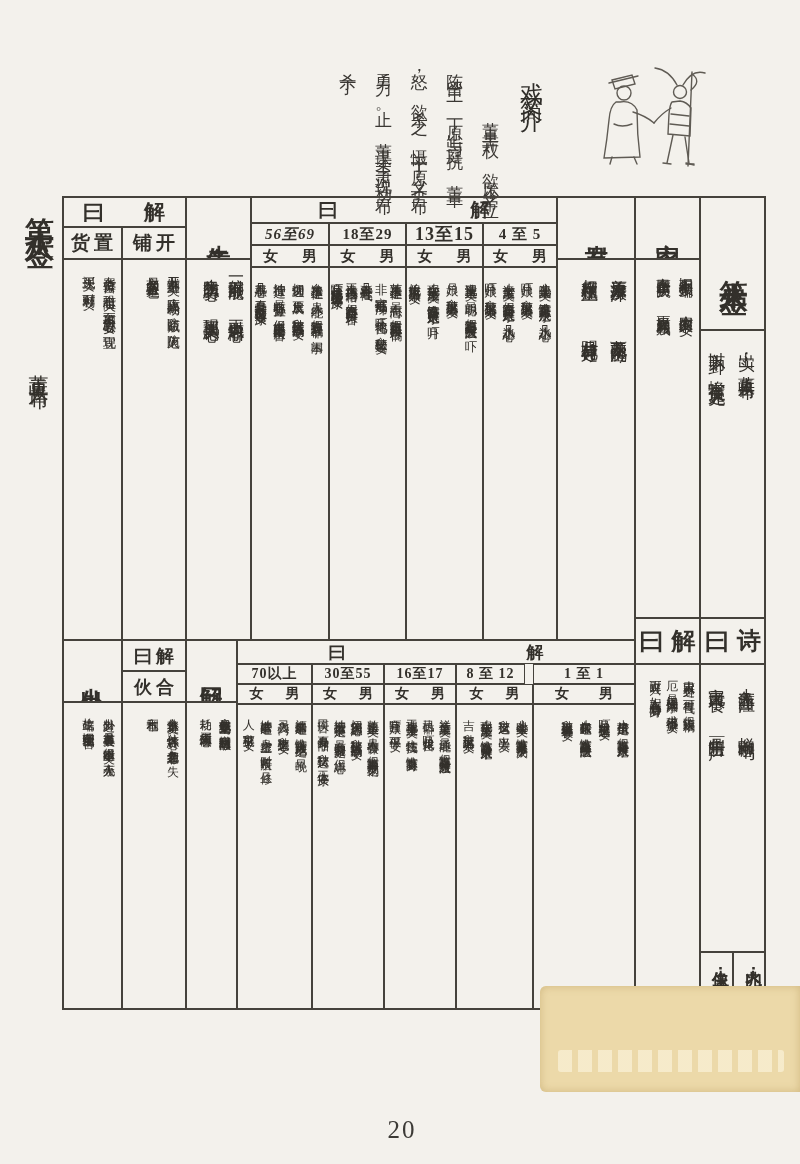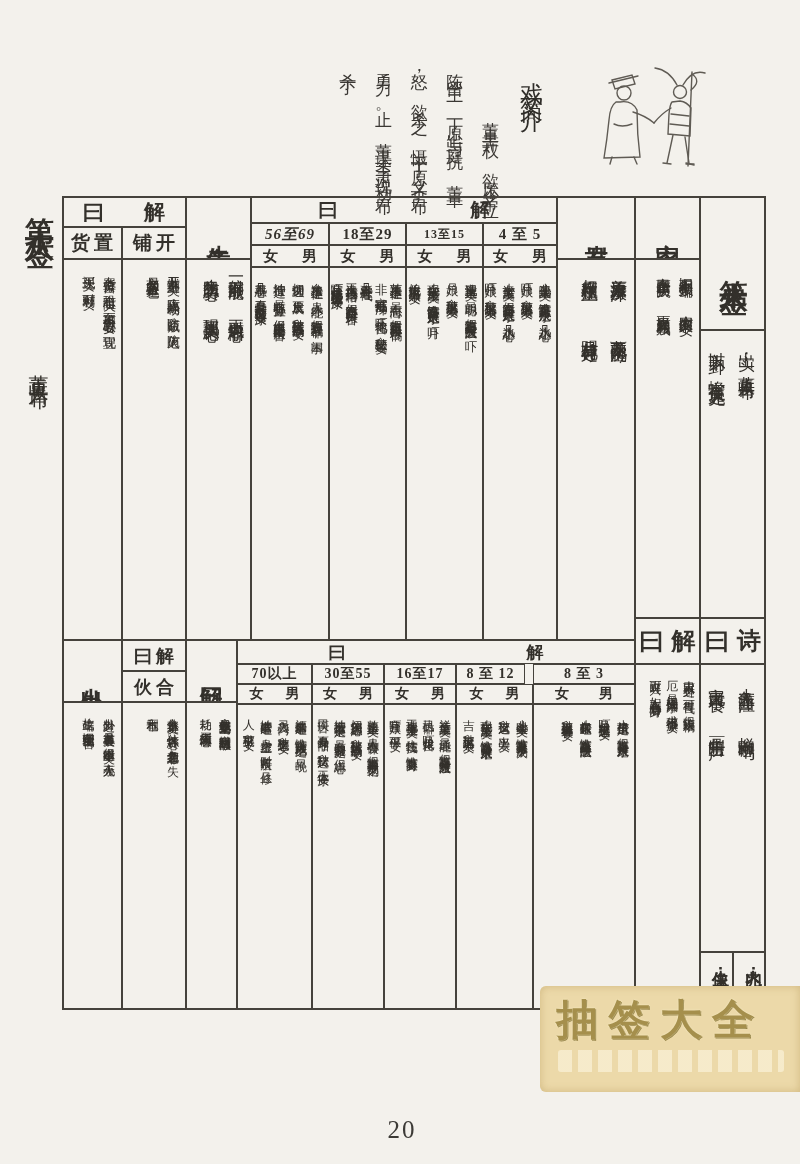--- a/index.html
+++ b/index.html
@@ -109,21 +109,21 @@
 财丁兴旺　妇人有喜小心防冲身</div>
     <div class="cell k-v ctr b" style="left: 557px; top: 196px; width: 78px; height: 63px; font-size: 24px; letter-spacing: 3px;">岁君</div>
     <div class="cell k-v" style="left: 557px; top: 259px; width: 78px; height: 381px; font-size: 17px; line-height: 1.7;">养汝原来岁月深　　　龙面不见空沉吟
 相应只在秋江上　　　明月荷花何处寻</div>
     <div class="cell k-spread" style="left: 251px; top: 196px; width: 306px; height: 27px; font-size: 19px;">
       <span>曰</span>
       <span>解</span>
     </div>
     <div class="cell k-hl" style="left: 251px; top: 223px; width: 78px; height: 22px; font-size: 15px; font-style: italic;">56至69</div>
     <div class="cell k-hl" style="left: 329px; top: 223px; width: 77px; height: 22px; font-size: 15px;">18至29</div>
-    <div class="cell k-hl" style="left: 406px; top: 223px; width: 77px; height: 22px; font-size: 12px;">13至15</div>
+    <div class="cell k-hl" style="left: 406px; top: 223px; width: 77px; height: 22px; font-size: 18px;">13至15</div>
     <div class="cell k-hl" style="left: 483px; top: 223px; width: 74px; height: 22px; font-size: 15px;">4 至 5</div>
     <div class="cell k-h" style="left: 251px; top: 245px; width: 78px; height: 22px; font-size: 15px; gap: 24px;">
       <span>女</span>
       <span>男</span>
     </div>
     <div class="cell k-h" style="left: 329px; top: 245px; width: 77px; height: 22px; font-size: 15px; gap: 24px;">
       <span>女</span>
       <span>男</span>
     </div>
     <div class="cell k-h" style="left: 406px; top: 245px; width: 77px; height: 22px; font-size: 15px; gap: 24px;">
@@ -187,21 +187,21 @@
     <div class="cell k-v" style="left: 186px; top: 702px; width: 51px; height: 308px; font-size: 12px; line-height: 1.6; letter-spacing: 0.5px;">生意交易似空笼罩鸟　一嫌财利阻隔虚散
 耗劫　买卖须用心谨慎</div>
     <div class="cell k-spread" style="left: 237px; top: 640px; width: 398px; height: 24px; font-size: 17px;">
       <span>曰</span>
       <span>解</span>
     </div>
     <div class="cell k-hl" style="left: 237px; top: 664px; width: 75px; height: 20px; font-size: 14px;">70以上</div>
     <div class="cell k-hl" style="left: 312px; top: 664px; width: 72px; height: 20px; font-size: 14px;">30至55</div>
     <div class="cell k-hl" style="left: 384px; top: 664px; width: 72px; height: 20px; font-size: 14px;">16至17</div>
     <div class="cell k-hl" style="left: 456px; top: 664px; width: 69px; height: 20px; font-size: 14px;">8 至 12</div>
-    <div class="cell k-hl" style="left: 533px; top: 664px; width: 102px; height: 20px; font-size: 14px;">8 至 3</div>
+    <div class="cell k-hl" style="left: 533px; top: 664px; width: 102px; height: 20px; font-size: 14px;">1 至 1</div>
     <div class="cell k-h" style="left: 237px; top: 684px; width: 75px; height: 20px; font-size: 14px; gap: 22px;">
       <span>女</span>
       <span>男</span>
     </div>
     <div class="cell k-h" style="left: 312px; top: 684px; width: 72px; height: 20px; font-size: 14px; gap: 22px;">
       <span>女</span>
       <span>男</span>
     </div>
     <div class="cell k-h" style="left: 384px; top: 684px; width: 72px; height: 20px; font-size: 14px; gap: 22px;">
       <span>女</span>
@@ -231,17 +231,16 @@
 交秋返运　出入平安</span>
 <span>小女现年运度未美　惟防春夏月灾难水厄
 吉　交秋返运出入平安</span></div>
     <div class="cell k-mf" style="left: 533px; top: 704px; width: 102px; height: 306px; font-size: 12px; line-height: 1.55;"><span>小孩根苗虽足　但防春夏月灾难水厄
 吓月娘交秋返运平安</span>
 <span>小女根基虽旺　惟防春夏月小疾波阻
 交秋返运寿命绵长平安</span></div>
   </div>
 
 <div id="watermark">
-  <div id="wm-text">抽签大全</div>
   <div id="wm-strip"></div>
 </div>
 
 <div id="pageno">20</div>
 
 </body></html>

